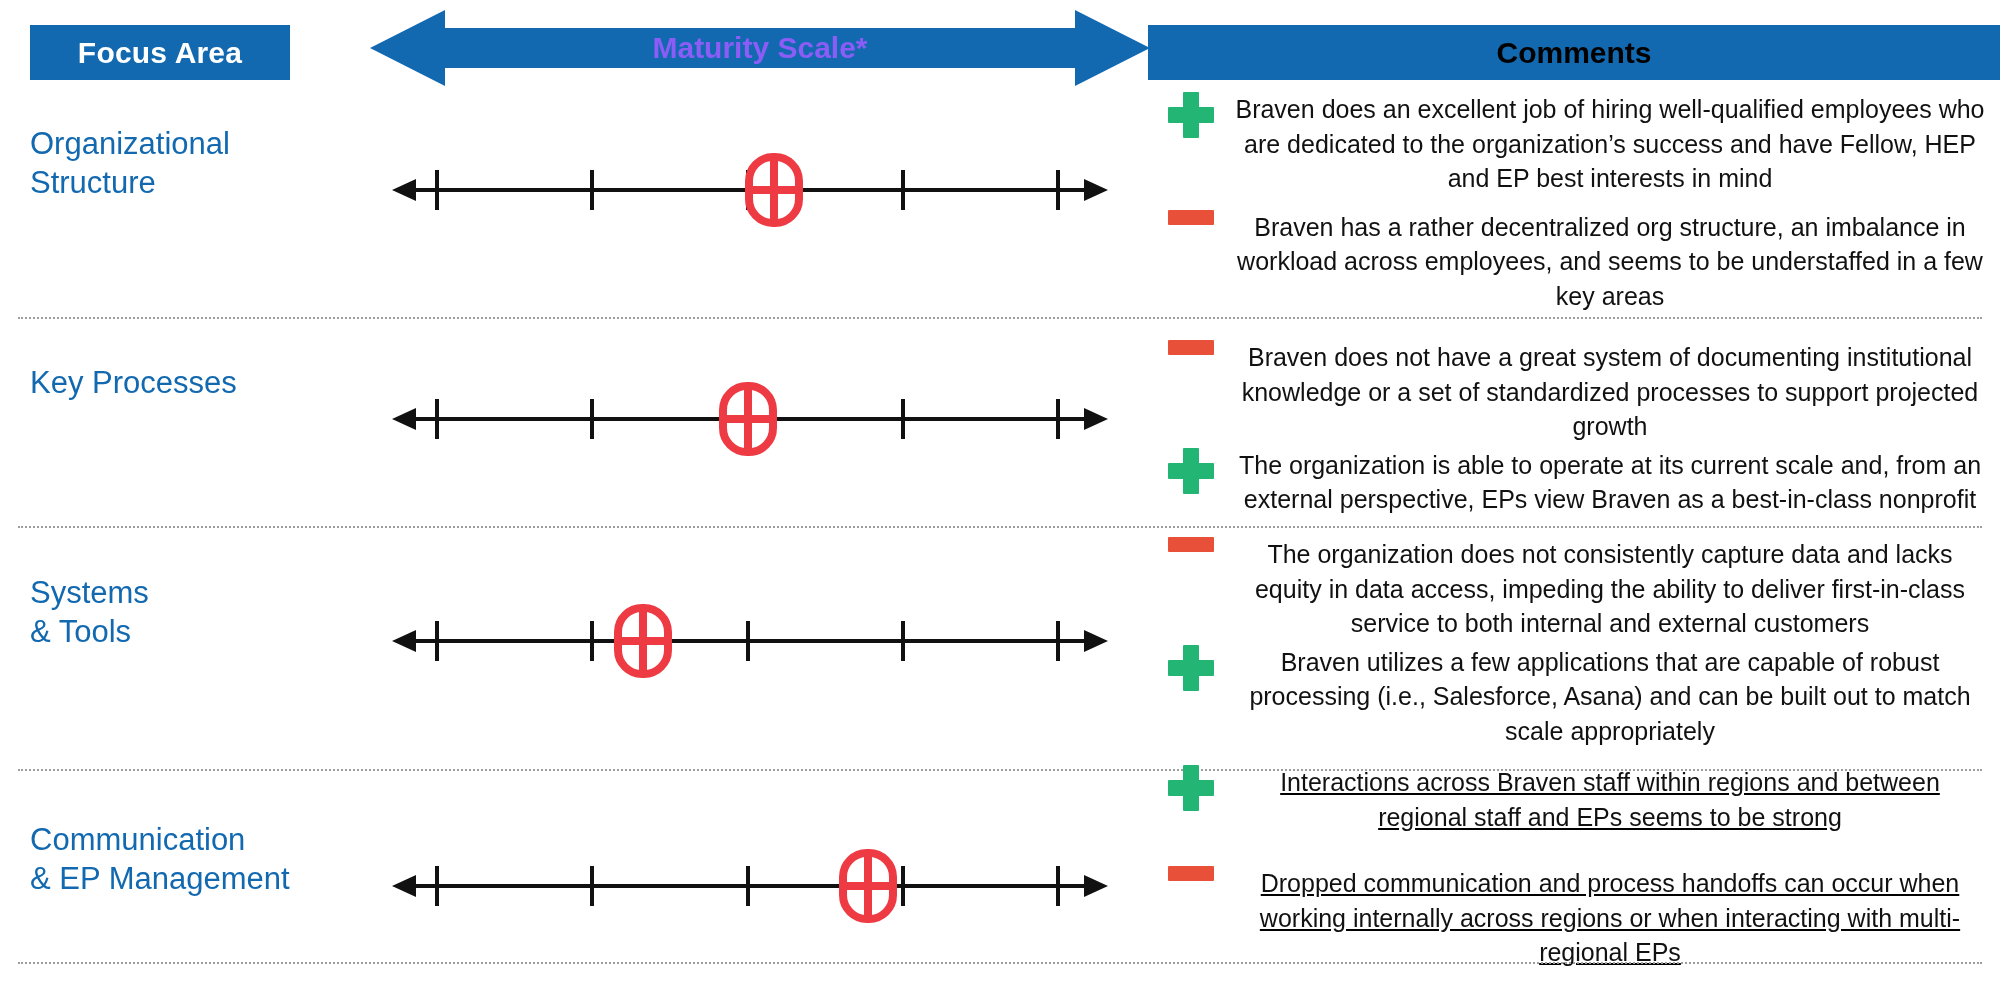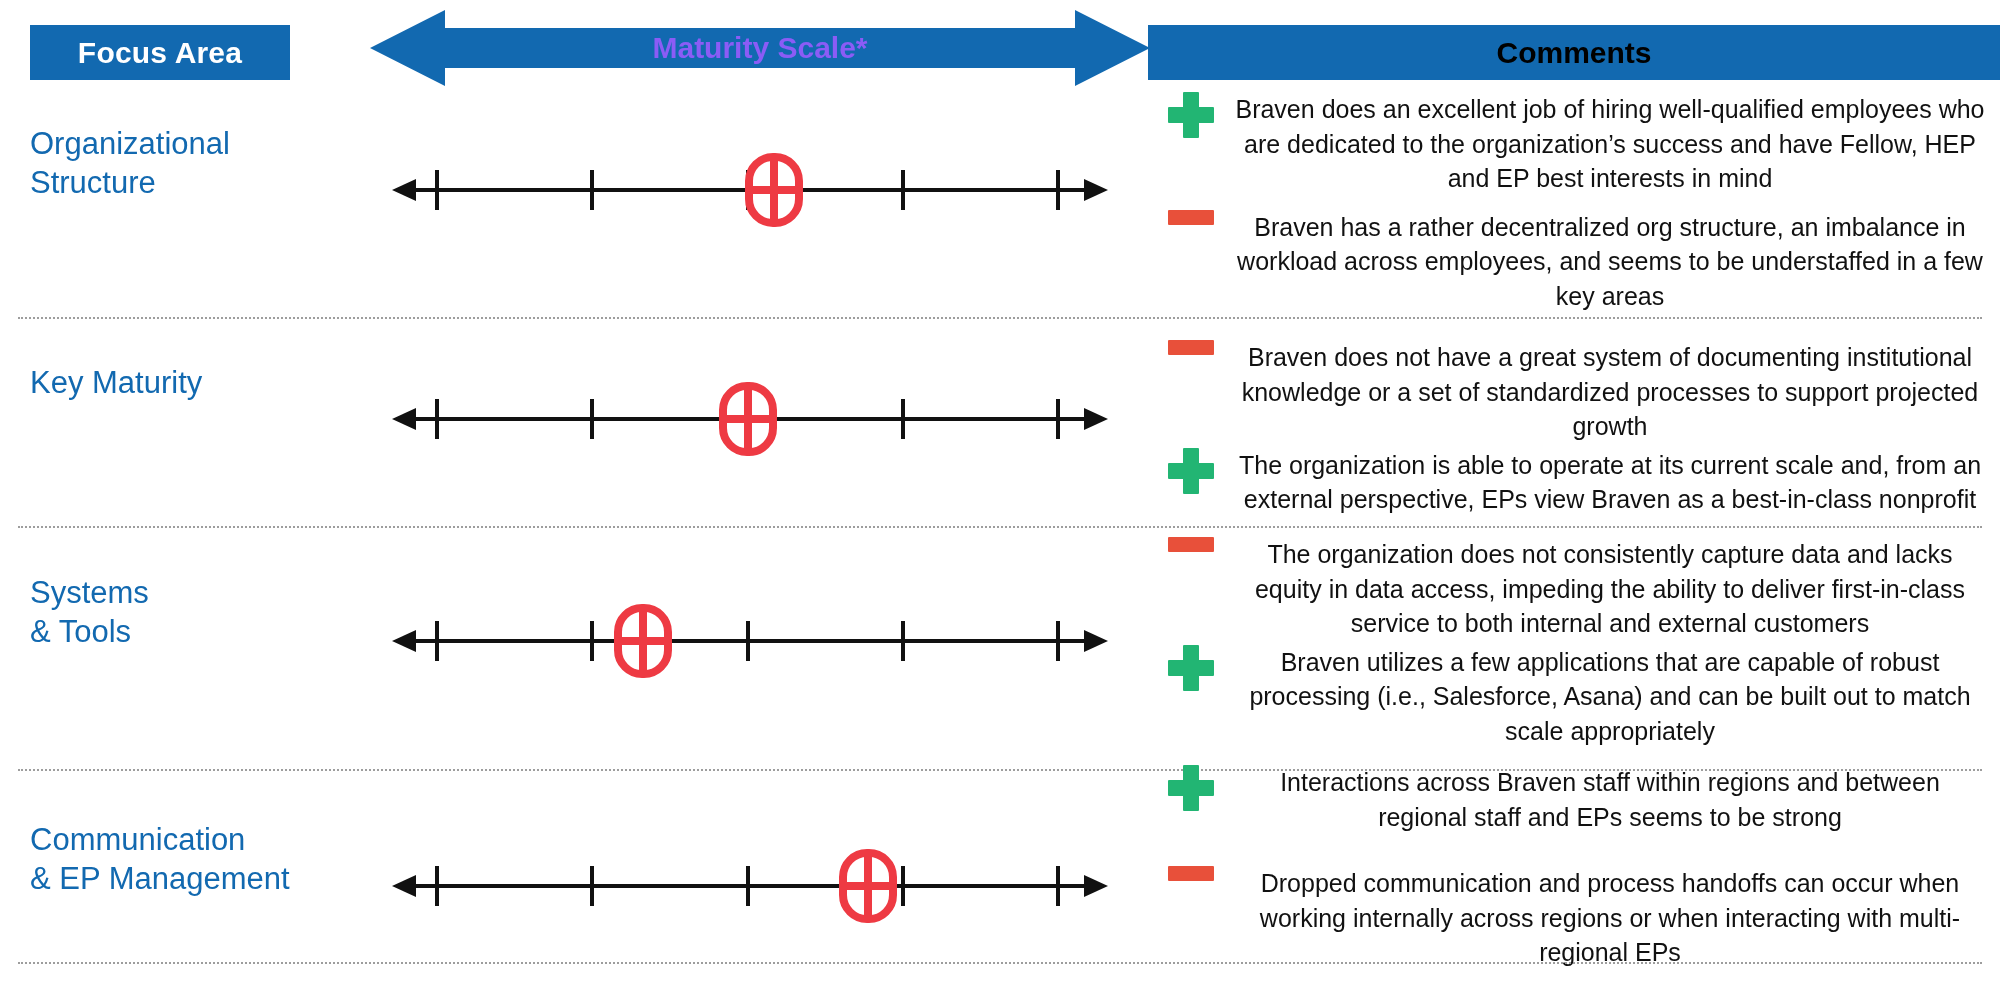--- a/index.html
+++ b/index.html
@@ -227,21 +227,21 @@
           <div class="minus-icon"></div>
         </div>
       <div class="cmt-text">Braven has a rather decentralized org structure, an imbalance in workload across employees, and seems to be understaffed in a few key areas</div>
     </div>
   </div>
 
   <div class="row-sep" style="top:222px;"></div>
 </div>
 
 <div class="row" style="top:320px;height:218px;">
-  <div class="focus-label" style="top:44px;">Key Maturity</div>
+  <div class="focus-label" style="top:44px;">Key Processes</div>
 
   <div class="scale" style="top:22px;">
     <svg width="720" height="110" viewBox="0 0 720 110">
       <line x1="10" y1="77" x2="710" y2="77" stroke="#111" stroke-width="4"></line>
       <polygon points="2,77 26,66 26,88" fill="#111"></polygon>
       <polygon points="718,77 694,66 694,88" fill="#111"></polygon>
       <line x1="47" y1="57" x2="47" y2="97" stroke="#111" stroke-width="4"></line>
       <line x1="202" y1="57" x2="202" y2="97" stroke="#111" stroke-width="4"></line>
       <line x1="358" y1="57" x2="358" y2="97" stroke="#111" stroke-width="4"></line>
       <line x1="513" y1="57" x2="513" y2="97" stroke="#111" stroke-width="4"></line>
@@ -327,21 +327,21 @@
       <line x1="513" y1="57" x2="513" y2="97" stroke="#111" stroke-width="4"></line>
       <line x1="668" y1="57" x2="668" y2="97" stroke="#111" stroke-width="4"></line>
       <g transform="translate(478,77)">
         <rect x="-25" y="-33" width="50" height="66" rx="24" ry="24" fill="none" stroke="#EE3A43" stroke-width="8"></rect>
         <line x1="0" y1="-31" x2="0" y2="31" stroke="#EE3A43" stroke-width="8"></line>
         <line x1="-24" y1="0" x2="24" y2="0" stroke="#EE3A43" stroke-width="8"></line>
       </g>
     </svg>
   </div>
 
-  <div class="comments" style="top:-4px;">
+  <div class="comments" style="top:-4px;text-decoration:underline;">
     <div class="comment">
       <div class="cmt-icon">
           <div class="plus-icon"></div>
         </div>
       <div class="cmt-text">Interactions across Braven staff within regions and between regional staff and EPs seems to be strong</div>
     </div>
     <div class="comment" style="margin-top:32px;">
       <div class="cmt-icon">
           <div class="minus-icon"></div>
         </div>

